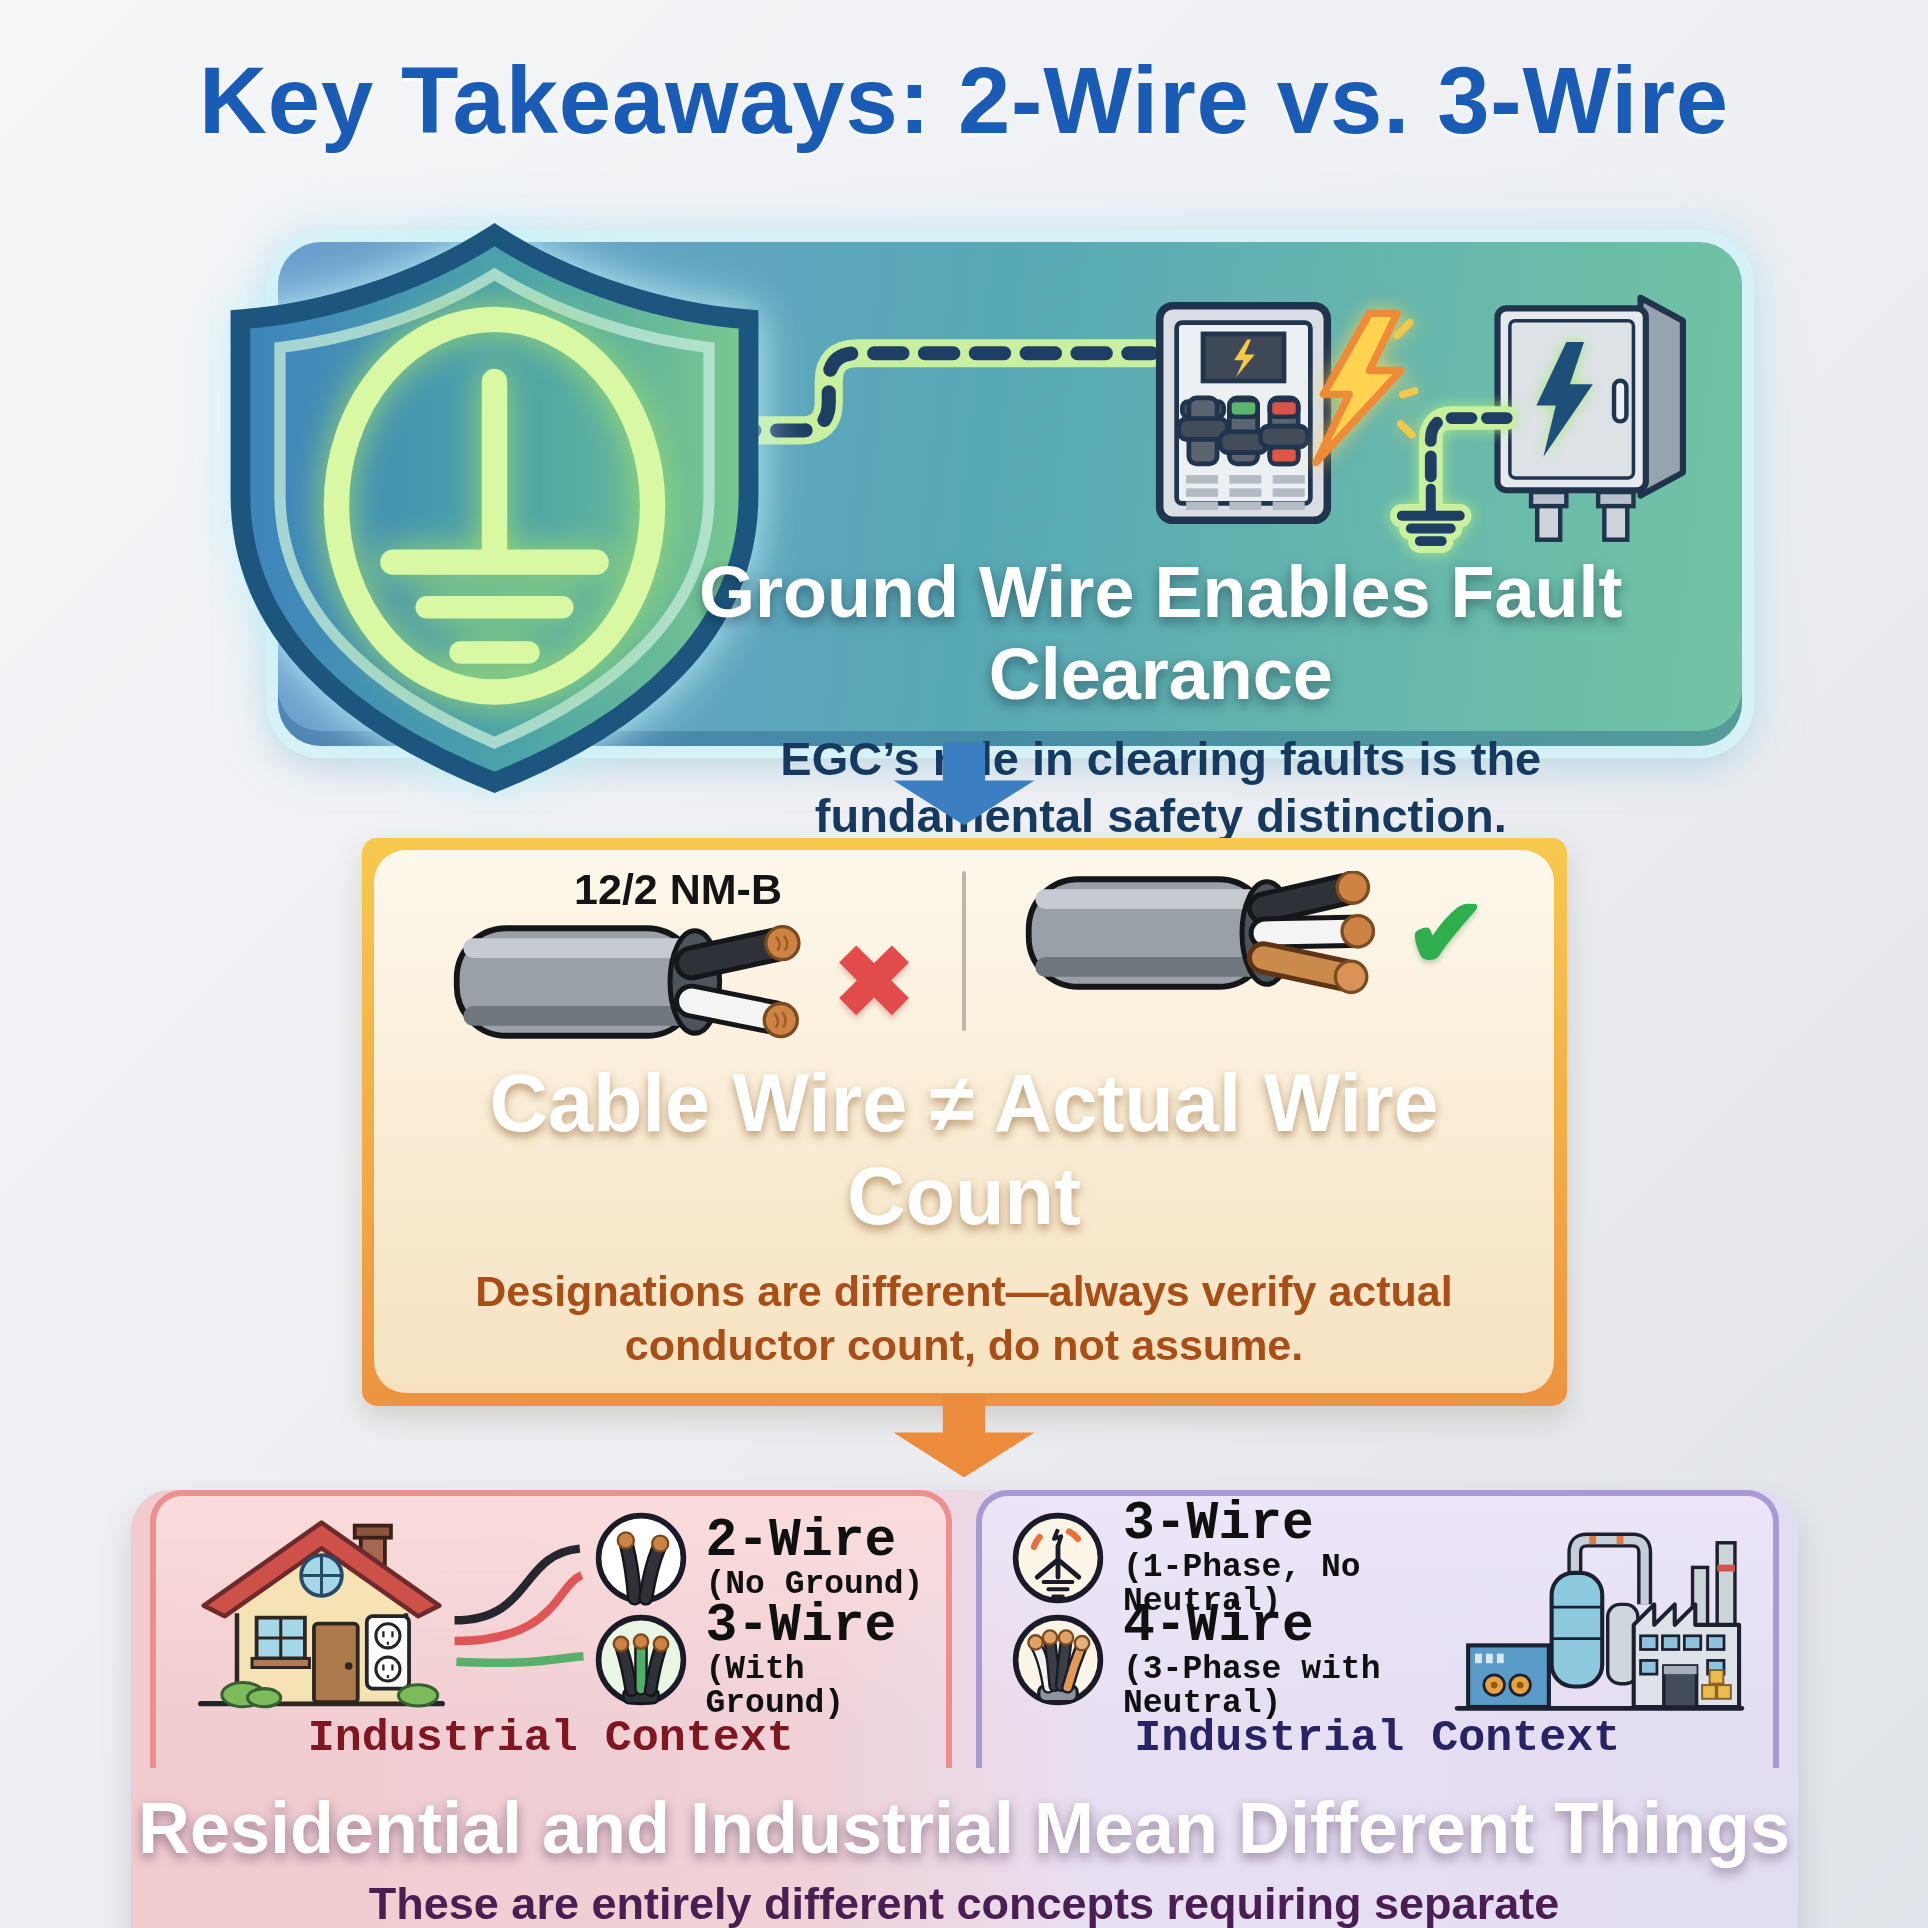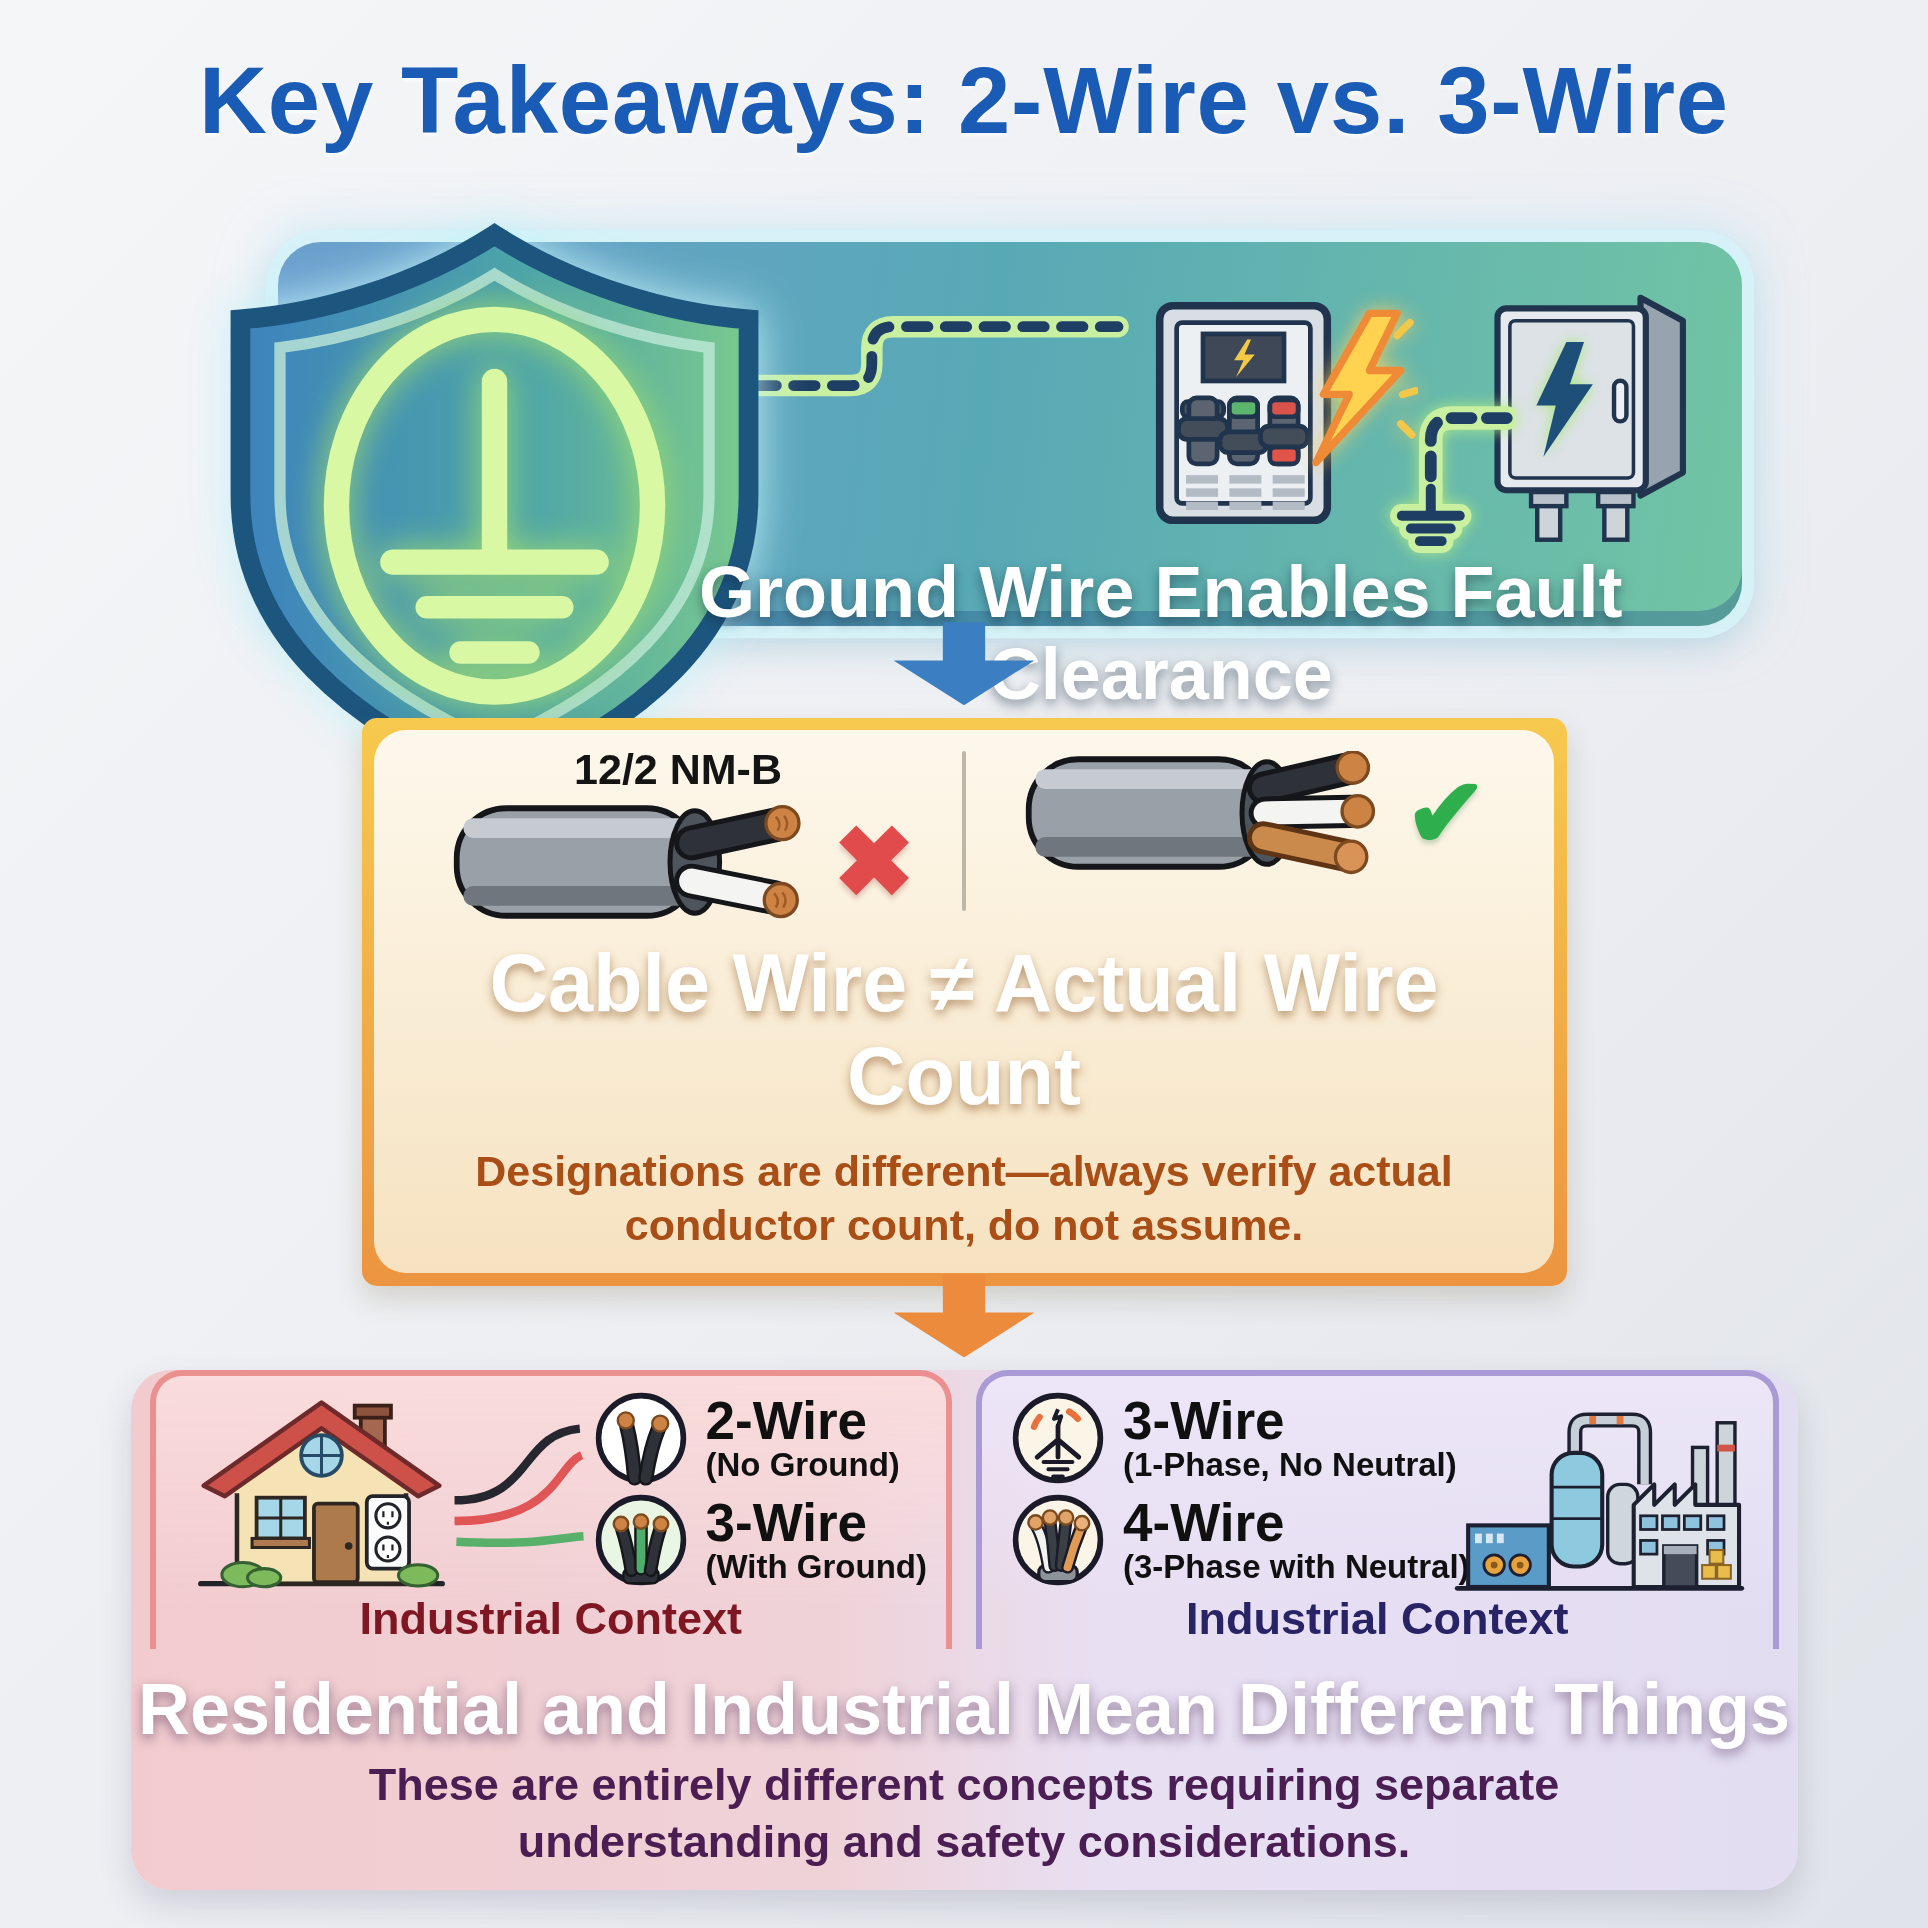--- a/index.html
+++ b/index.html
@@ -9,21 +9,21 @@
     background:linear-gradient(135deg,#f5f6f8 0%,#eceef2 55%,#e0e3e9 100%);
     overflow:hidden; position:relative;
   }
   .title {
     text-align:center; margin-top:47px;
     font-size:94px; font-weight:800; color:#1a5cb5; letter-spacing:0.9px;
     text-shadow:0 2.8px 3.8px rgba(255,255,255,.7);
   }
   
   .panel1 {
-    position:relative; width:1464px; height:384px;
+    position:relative; width:1464px; height:504px;
     margin:87px 4px 0 278px; border-radius:43px;
     background:linear-gradient(97deg,#6c9fce 0%,#58a9b6 48%,#72c4a4 100%);
     box-shadow:0 0 0 12.2px rgba(214,242,248,.95), 0 0 43px 17px rgba(180,228,244,.55),
                0 15px 34px rgba(60,80,110,.22), inset 0 -15px 0 rgba(34,84,136,.35);
   }
   .shield-svg { position:absolute; left:-94px; top:-30px; width:621px; height:593px; z-index:3;
     filter:drop-shadow(0 0 22.6px rgba(195,242,250,.95)); }
   .wire-svg  { position:absolute; inset:0; width:100%; height:100%; z-index:2; }
   .breaker-svg { position:absolute; left:876px; top:58px; width:179px; height:226px; z-index:3; }
   .bolt-svg { position:absolute; left:1019px; top:64px; width:121px; height:175px; z-index:4;
@@ -60,21 +60,21 @@
   .p2-head { margin-top:13px; text-align:center; font-size:81px; font-weight:800; color:#fff;
              text-shadow:0 4.7px 9.4px rgba(140,90,40,.55); }
   .p2-sub  { margin:22px auto 0; max-width:1017px; text-align:center; font-size:43px; font-weight:700;
              color:#a84e16; line-height:1.25; }
   
   .panel3 {
     position:relative; width:1667px; margin:13px auto 0; border-radius:40px;
     background:linear-gradient(90deg,#f2cbce 0%,#efd2d8 42%,#e8dff2 58%,#e3ddf2 100%);
     padding:0 0 19px; box-shadow:0 15px 32px rgba(80,70,110,.18); z-index:4;
   }
-  .p3-row { display:flex; gap:24px; padding:0 19px; }
+  .p3-row { display:flex; gap:24px; padding:0 19px;font-family:Liberation Mono, monospace; }
   .sub-panel { flex:1; position:relative; border:6.6px solid; border-bottom:none;
                border-radius:32px 32px 0 0; padding:13px 13px 3.8px; }
   .sub-res { border-color:#ec8f8f; background:linear-gradient(180deg,#fadcdc 0%,rgba(250,220,220,0) 85%); }
   .sub-ind { border-color:#a99ad6; background:linear-gradient(180deg,#ece6f8 0%,rgba(236,230,248,0) 85%); }
   .content-row { position:relative; height:200px; }
   .house-svg { position:absolute; left:3.8px; top:0; width:299px; height:200px; }
   .res-wires-svg { position:absolute; inset:0; width:100%; height:100%; }
   .items-col { position:absolute; left:424px; top:0; right:0; }
   .items-col.ind-items { left:15px; right:auto; width:527px; }
   .factory-svg { position:absolute; right:9.4px; top:-5.6px; width:301px; height:213px; }

